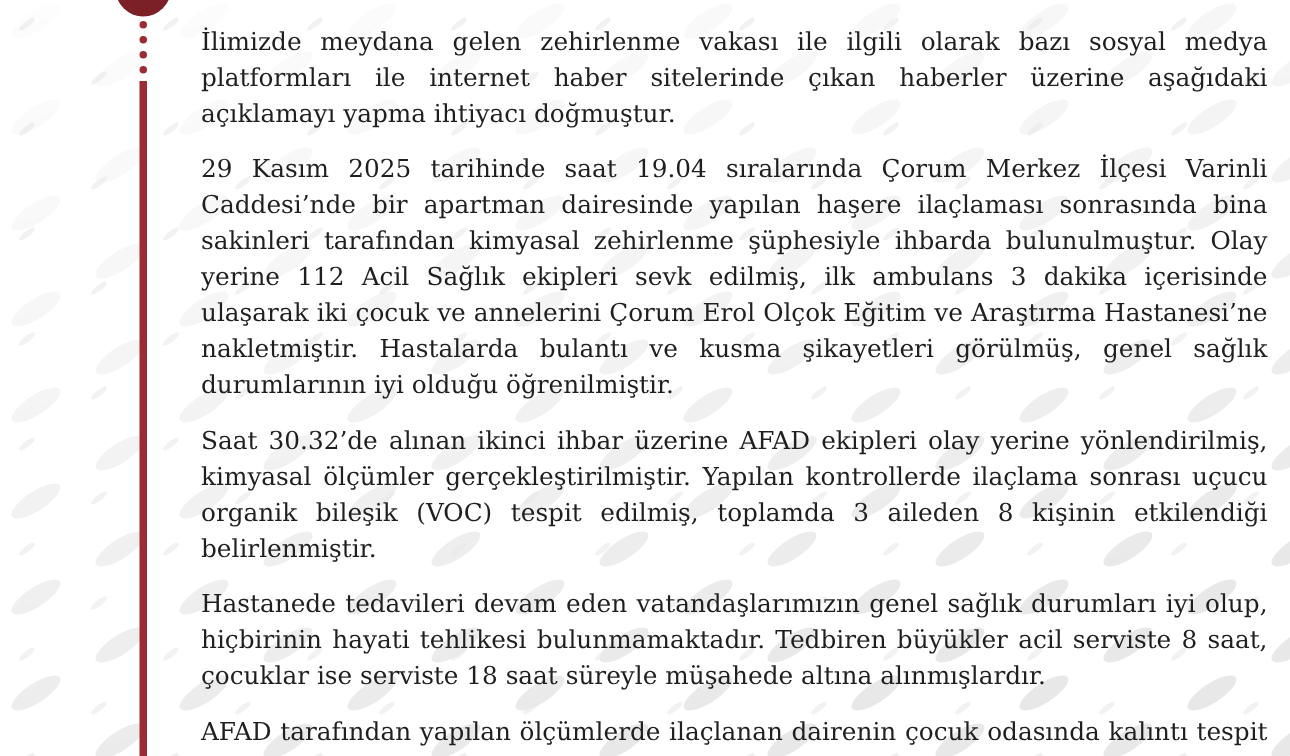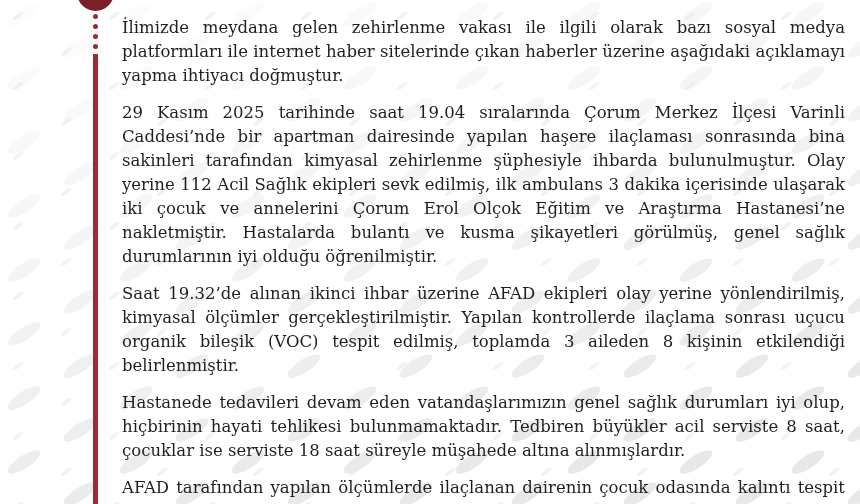--- a/index.html
+++ b/index.html
@@ -61,21 +61,21 @@
   .statement {
     position: relative;
     z-index: 1;
     padding: 16px 15px 0 118px;
     color: var(--text-color);
     font-size: 16.5px;
     line-height: 24px;
     text-align: justify;
   }
   .statement p {
-    margin: 0 0 13px 4px;
+    margin: 0 0 13px 16px;
   }
 </style>
 </head>
 <body>
 
 <div class="page">
 
   <svg class="watermark" width="860" height="504" viewBox="0 0 860 504" xmlns="http://www.w3.org/2000/svg" aria-hidden="true">
     <defs>
       <pattern id="bigEllipses" width="112" height="64" patternUnits="userSpaceOnUse">
@@ -104,18 +104,18 @@
     <span class="accent-dot"></span>
     <span class="accent-dot"></span>
     <span class="accent-dot"></span>
     <span class="accent-dot"></span>
   </div>
   <div class="accent-bar"></div>
 
   <div class="statement">
     <p>İlimizde meydana gelen zehirlenme vakası ile ilgili olarak bazı sosyal medya platformları ile internet haber sitelerinde çıkan haberler üzerine aşağıdaki açıklamayı yapma ihtiyacı doğmuştur.</p>
     <p>29 Kasım 2025 tarihinde saat 19.04 sıralarında Çorum Merkez İlçesi Varinli Caddesi’nde bir apartman dairesinde yapılan haşere ilaçlaması sonrasında bina sakinleri tarafından kimyasal zehirlenme şüphesiyle ihbarda bulunulmuştur. Olay yerine 112 Acil Sağlık ekipleri sevk edilmiş, ilk ambulans 3 dakika içerisinde ulaşarak iki çocuk ve annelerini Çorum Erol Olçok Eğitim ve Araştırma Hastanesi’ne nakletmiştir. Hastalarda bulantı ve kusma şikayetleri görülmüş, genel sağlık durumlarının iyi olduğu öğrenilmiştir.</p>
-    <p>Saat 19.32’de alınan ikinci ihbar üzerine AFAD ekipleri olay yerine yönlendirilmiş, kimyasal ölçümler gerçekleştirilmiştir. Yapılan kontrollerde ilaçlama sonrası uçucu organik bileşik (VOC) tespit edilmiş, toplamda 3 aileden 8 kişinin etkilendiği belirlenmiştir.</p>
+    <p>Saat 30.32’de alınan ikinci ihbar üzerine AFAD ekipleri olay yerine yönlendirilmiş, kimyasal ölçümler gerçekleştirilmiştir. Yapılan kontrollerde ilaçlama sonrası uçucu organik bileşik (VOC) tespit edilmiş, toplamda 3 aileden 8 kişinin etkilendiği belirlenmiştir.</p>
     <p>Hastanede tedavileri devam eden vatandaşlarımızın genel sağlık durumları iyi olup, hiçbirinin hayati tehlikesi bulunmamaktadır. Tedbiren büyükler acil serviste 8 saat, çocuklar ise serviste 18 saat süreyle müşahede altına alınmışlardır.</p>
     <p>AFAD tarafından yapılan ölçümlerde ilaçlanan dairenin çocuk odasında kalıntı tespit edilmiş, binanın ortak kullanım alanlarında ve diğer dairelerinde herhangi bir bulguya rastlanmamıştır.</p>
   </div>
 
 </div>
 
 </body></html>

